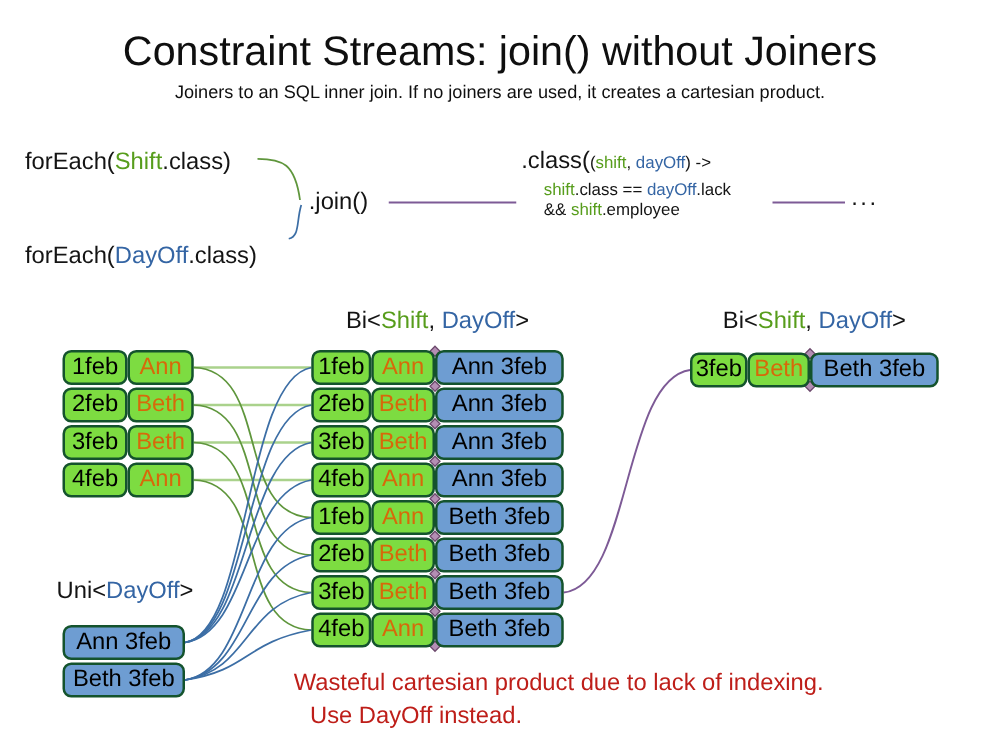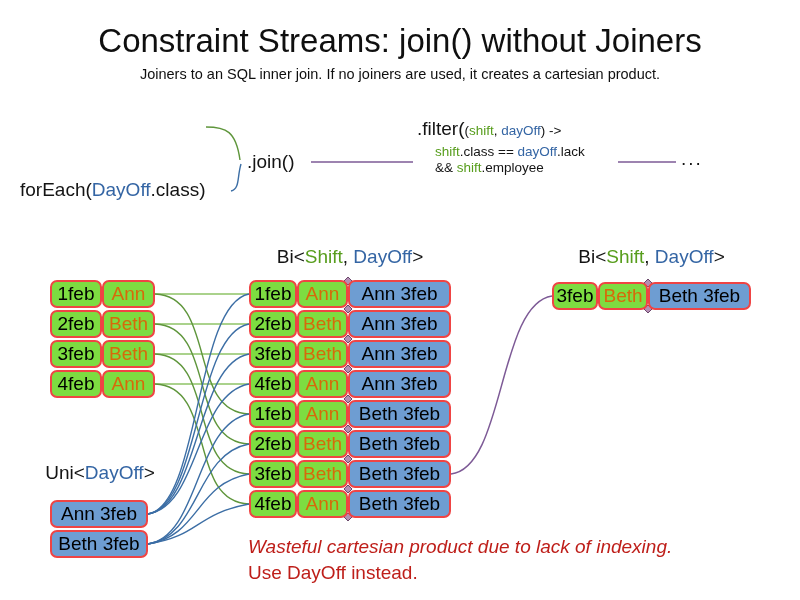--- a/index.html
+++ b/index.html
@@ -10,21 +10,21 @@
   #wires{position:absolute;left:0;top:0;z-index:1;}
   .txt{z-index:2;}
   #title{left:0;top:22px;width:800px;text-align:center;font-size:33px;line-height:38px;color:#0f0f0f;white-space:nowrap;}
   #subtitle{left:0;top:66px;width:800px;text-align:center;font-size:14.5px;color:#0f0f0f;}
   .code{font-size:19px;white-space:nowrap;color:#141414;}
   .sm{font-size:13.5px;white-space:nowrap;color:#141414;}
   .sm .big{font-size:19px;}
   .lbl{font-size:19px;text-align:center;white-space:nowrap;color:#141414;}
   .cap{font-size:19px;white-space:nowrap;}
   .drow{position:absolute;z-index:2;}
-  .cell{position:absolute;top:0;box-sizing:border-box;border:2px solid #ef4444;border-radius:7px;
+  .cell{position:absolute;top:0;box-sizing:border-box;border:2px solid #14532d;border-radius:7px;
         display:flex;align-items:center;justify-content:center;font-size:19px;color:#000;white-space:nowrap;}
 </style>
 </head>
 <body>
 
 <div id="canvas">
 
   <svg id="wires" width="800" height="600">
       <path d="M155,294 L249,294" fill="none" stroke="#AAD28C" stroke-width="2"></path>
       <path d="M155,324 L249,324" fill="none" stroke="#AAD28C" stroke-width="2"></path>
@@ -56,33 +56,34 @@
       <path d="M348,455 L352,459 L348,463 L344,459 Z" fill="#B48EB4" stroke="#6B486B" stroke-width="1"></path>
       <path d="M348,485 L352,489 L348,493 L344,489 Z" fill="#B48EB4" stroke="#6B486B" stroke-width="1"></path>
       <path d="M348,513 L352,517 L348,521 L344,517 Z" fill="#B48EB4" stroke="#6B486B" stroke-width="1"></path>
       <path d="M648,279 L652,283 L648,287 L644,283 Z" fill="#B48EB4" stroke="#6B486B" stroke-width="1"></path>
       <path d="M648,305 L652,309 L648,313 L644,309 Z" fill="#B48EB4" stroke="#6B486B" stroke-width="1"></path>
     </svg>
 
   <div class="abs txt" id="title">Constraint Streams: join() without Joiners</div>
   <div class="abs txt" id="subtitle">Joiners to an SQL inner join. If no joiners are used, it creates a cartesian product.</div>
 
-  <div class="abs txt code" style="left:20px;top:179px"><span>forEach(</span><span style="color: rgb(52, 101, 164);">DayOff</span><span>.class)</span></div>
+  <div class="abs txt code" style="left:20px;top:119px"><span>forEach(</span><span style="color: rgb(87, 157, 28);">Shift</span><span>.class)</span></div>
+  <div class="abs txt code" style="left:20px;top:194px"><span>forEach(</span><span style="color: rgb(52, 101, 164);">DayOff</span><span>.class)</span></div>
   <div class="abs txt code" style="left:247px;top:151px">.join()</div>
 
-  <div class="abs txt sm" style="left:417px;top:118px"><span class="big">.filter(</span><span>(</span><span style="color: rgb(87, 157, 28);">shift</span><span>, </span><span style="color: rgb(52, 101, 164);">dayOff</span><span>) -&gt;</span></div>
+  <div class="abs txt sm" style="left:417px;top:118px"><span class="big">.class(</span><span>(</span><span style="color: rgb(87, 157, 28);">shift</span><span>, </span><span style="color: rgb(52, 101, 164);">dayOff</span><span>) -&gt;</span></div>
   <div class="abs txt sm" style="left:435px;top:144px"><span style="color: rgb(87, 157, 28);">shift</span><span>.class == </span><span style="color: rgb(52, 101, 164);">dayOff</span><span>.lack</span></div>
   <div class="abs txt sm" style="left:435px;top:160px"><span>&amp;&amp; </span><span style="color: rgb(87, 157, 28);">shift</span><span>.employee</span></div>
   <div class="abs txt code" style="left:681px;top:148px;letter-spacing:2px">...</div>
 
   <div class="abs txt lbl" style="left:249px;width:202px;top:246px"><span>Bi&lt;</span><span style="color: rgb(87, 157, 28);">Shift</span><span>, </span><span style="color: rgb(52, 101, 164);">DayOff</span><span>&gt;</span></div>
   <div class="abs txt lbl" style="left:552px;width:199px;top:246px"><span>Bi&lt;</span><span style="color: rgb(87, 157, 28);">Shift</span><span>, </span><span style="color: rgb(52, 101, 164);">DayOff</span><span>&gt;</span></div>
   <div class="abs txt lbl" style="left:38px;width:124px;top:462px"><span>Uni&lt;</span><span style="color: rgb(52, 101, 164);">DayOff</span><span>&gt;</span></div>
 
-  <div class="abs txt cap" style="left: 248px; top: 536px; color: rgb(190, 30, 25); font-style: italic;">Wasteful cartesian product due to lack of indexing.</div>
+  <div class="abs txt cap" style="left: 235px; top: 536px; color: rgb(190, 30, 25);">Wasteful cartesian product due to lack of indexing.</div>
   <div class="abs txt cap" style="left: 248px; top: 562px; color: rgb(190, 30, 25);">Use DayOff instead.</div>
 
 <div class="drow" style="left: 50px; top: 280px;">
       <div class="cell" style="left: 0px; width: 52px; height: 28px; background: rgb(125, 220, 65);">1feb</div>
       <div class="cell" style="left: 52px; width: 53px; height: 28px; background: rgb(125, 220, 65); color: rgb(215, 105, 10);">Ann</div>
     </div>
     <div class="drow" style="left: 50px; top: 310px;">
       <div class="cell" style="left: 0px; width: 52px; height: 28px; background: rgb(125, 220, 65);">2feb</div>
       <div class="cell" style="left: 52px; width: 53px; height: 28px; background: rgb(125, 220, 65); color: rgb(215, 105, 10);">Beth</div>
     </div>

